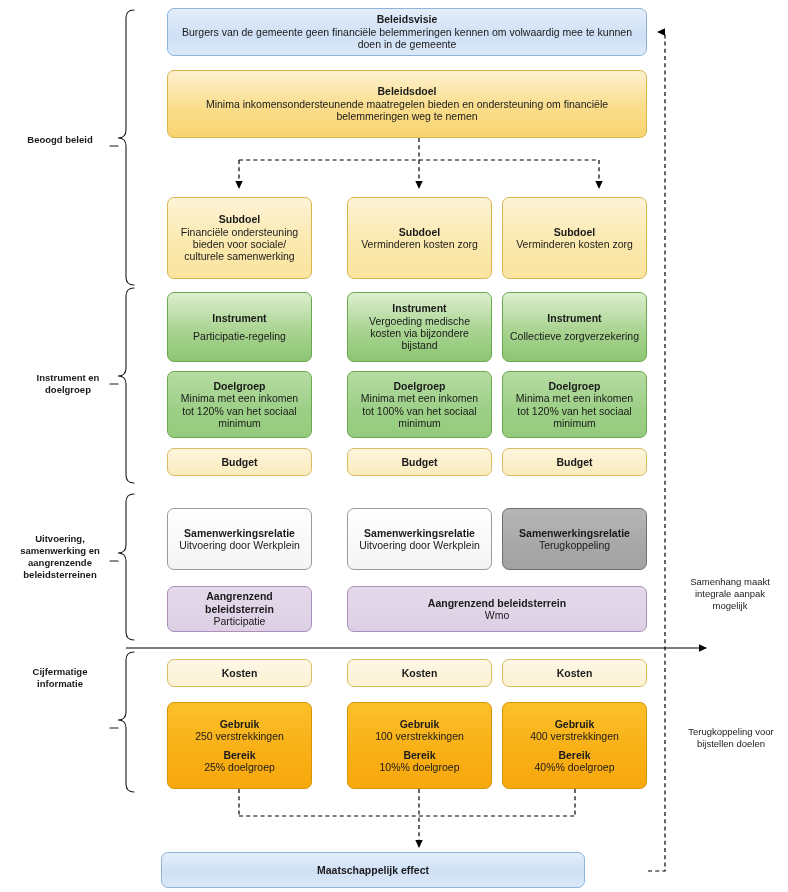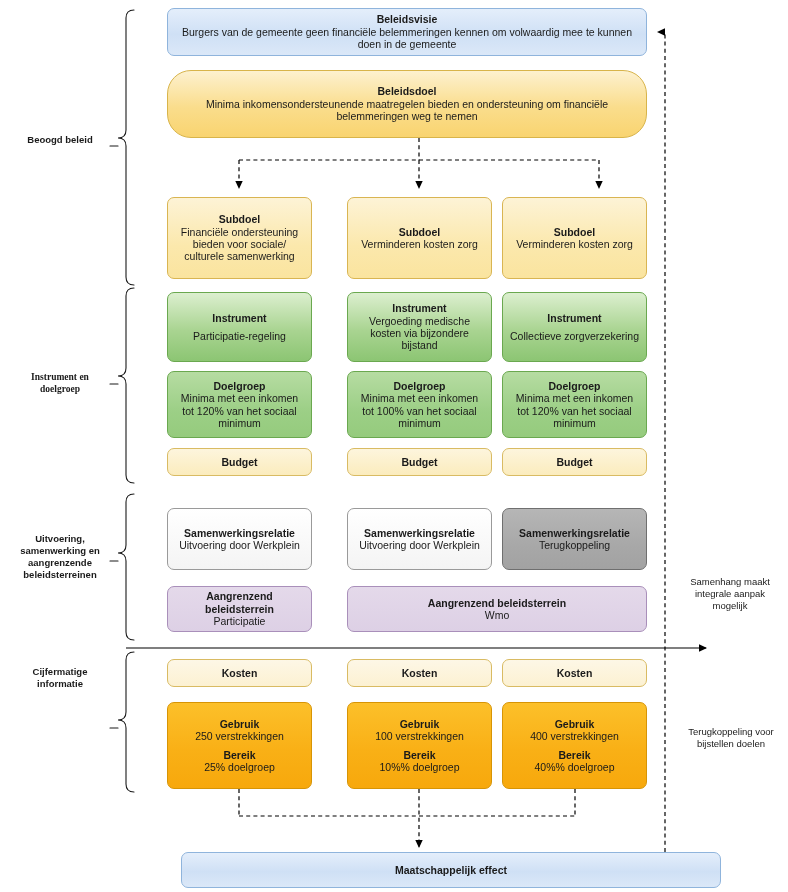--- a/index.html
+++ b/index.html
@@ -127,41 +127,41 @@
       <path d="M134,494 q-8,0 -8,8 L126,545 q0,8 -8,8 q8,0 8,8 L126,632 q0,8 8,8"></path>
       <path d="M118,561 L110,561"></path>
     </g>
     <g stroke="#1a1a1a" stroke-width="1.1" fill="none" stroke-linecap="round">
       <path d="M134,652 q-8,0 -8,8 L126,712 q0,8 -8,8 q8,0 8,8 L126,784 q0,8 8,8"></path>
       <path d="M118,728 L110,728"></path>
     </g>
   </svg>
 
   <div class="cap" style="left:8px;top:134px;width:104px;white-space:pre-line;">Beoogd beleid</div>
-  <div class="cap" style="left:8px;top:372px;width:104px;white-space:pre-line;font-family:Liberation Serif, serif;">Instrument en
+  <div class="cap" style="left:16px;top:372px;width:104px;white-space:pre-line;">Instrument en
 doelgroep</div>
   <div class="cap" style="left:4px;top:527px;width:112px;white-space:pre-line;margin-top:6px;">Uitvoering,
 samenwerking en
 aangrenzende
 beleidsterreinen</div>
   <div class="cap" style="left:8px;top:666px;width:104px;white-space:pre-line;">Cijfermatige
 informatie</div>
 
   <div class="cap-r" style="left:676px;top:576px;width:108px;white-space:pre-line;">Samenhang maakt
 integrale aanpak
 mogelijk</div>
   <div class="cap-r" style="left:676px;top:726px;width:110px;white-space:pre-line;">Terugkoppeling voor
 bijstellen doelen</div>
 
   <div class="node blue" style="left:167px;top:8px;width:480px;height:48px;">
     <span class="t">Beleidsvisie</span>
     <span class="s">Burgers van de gemeente geen financiële belemmeringen kennen om volwaardig mee te kunnen doen in de gemeente</span>
   </div>
 
-  <div class="node amber" style="left:167px;top:70px;width:480px;height:68px;border-radius:24px;">
+  <div class="node amber" style="left:167px;top:70px;width:480px;height:68px;">
     <span class="t">Beleidsdoel</span>
     <span class="s">Minima inkomensondersteunende maatregelen bieden en ondersteuning om financiële belemmeringen weg te nemen</span>
   </div>
 
   <div class="node amber-soft" style="left:167px;top:197px;width:145px;height:82px;">
     <span class="t">Subdoel</span>
     <span class="s">Financiële ondersteuning bieden voor sociale/ culturele samenwerking</span>
   </div>
   <div class="node green" style="left:167px;top:292px;width:145px;height:70px;">
     <span class="t">Instrument</span>
@@ -253,17 +253,17 @@
 
   <div class="node purple" style="left:167px;top:586px;width:145px;height:46px;">
     <span class="t">Aangrenzend beleidsterrein</span>
     <span class="s">Participatie</span>
   </div>
   <div class="node purple" style="left:347px;top:586px;width:300px;height:46px;">
     <span class="t">Aangrenzend beleidsterrein</span>
     <span class="s">Wmo</span>
   </div>
 
-  <div class="node blue" style="left:181px;top:852px;width:540px;height:36px;">
+  <div class="node blue" style="left:161px;top:852px;width:424px;height:36px;">
     <span class="t">Maatschappelijk effect</span>
   </div>
 
 </div>
 
 </body></html>

